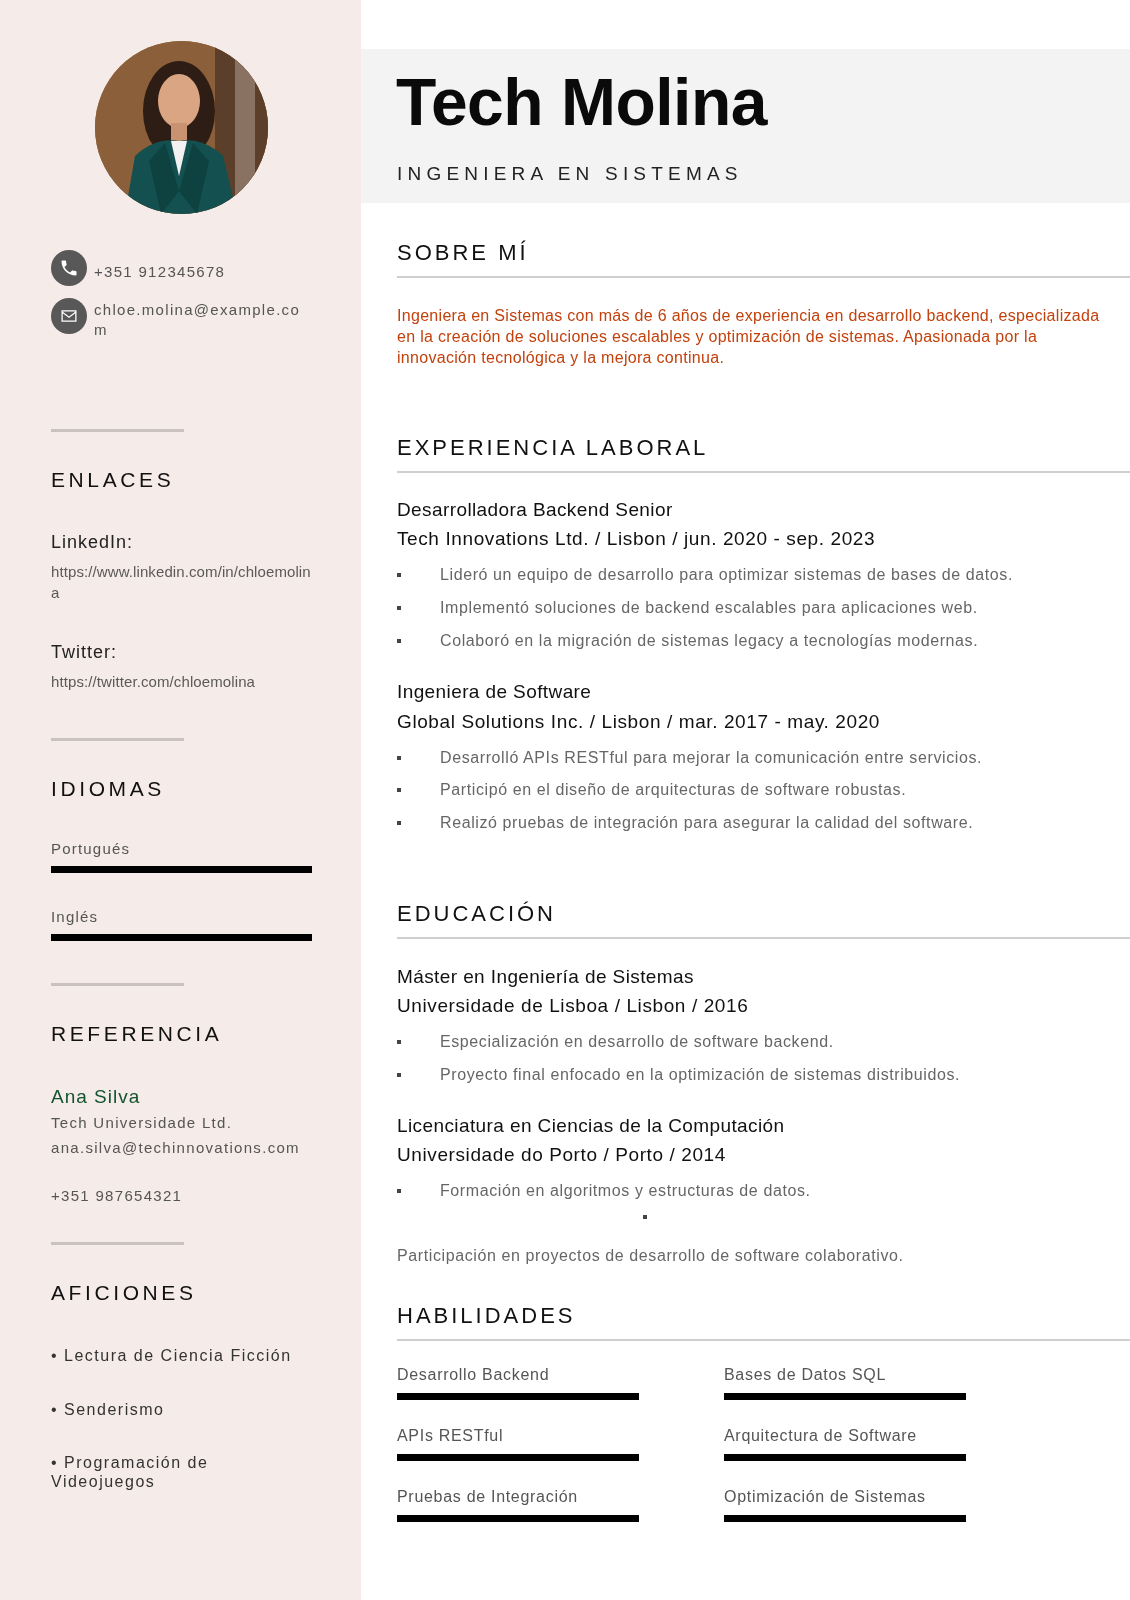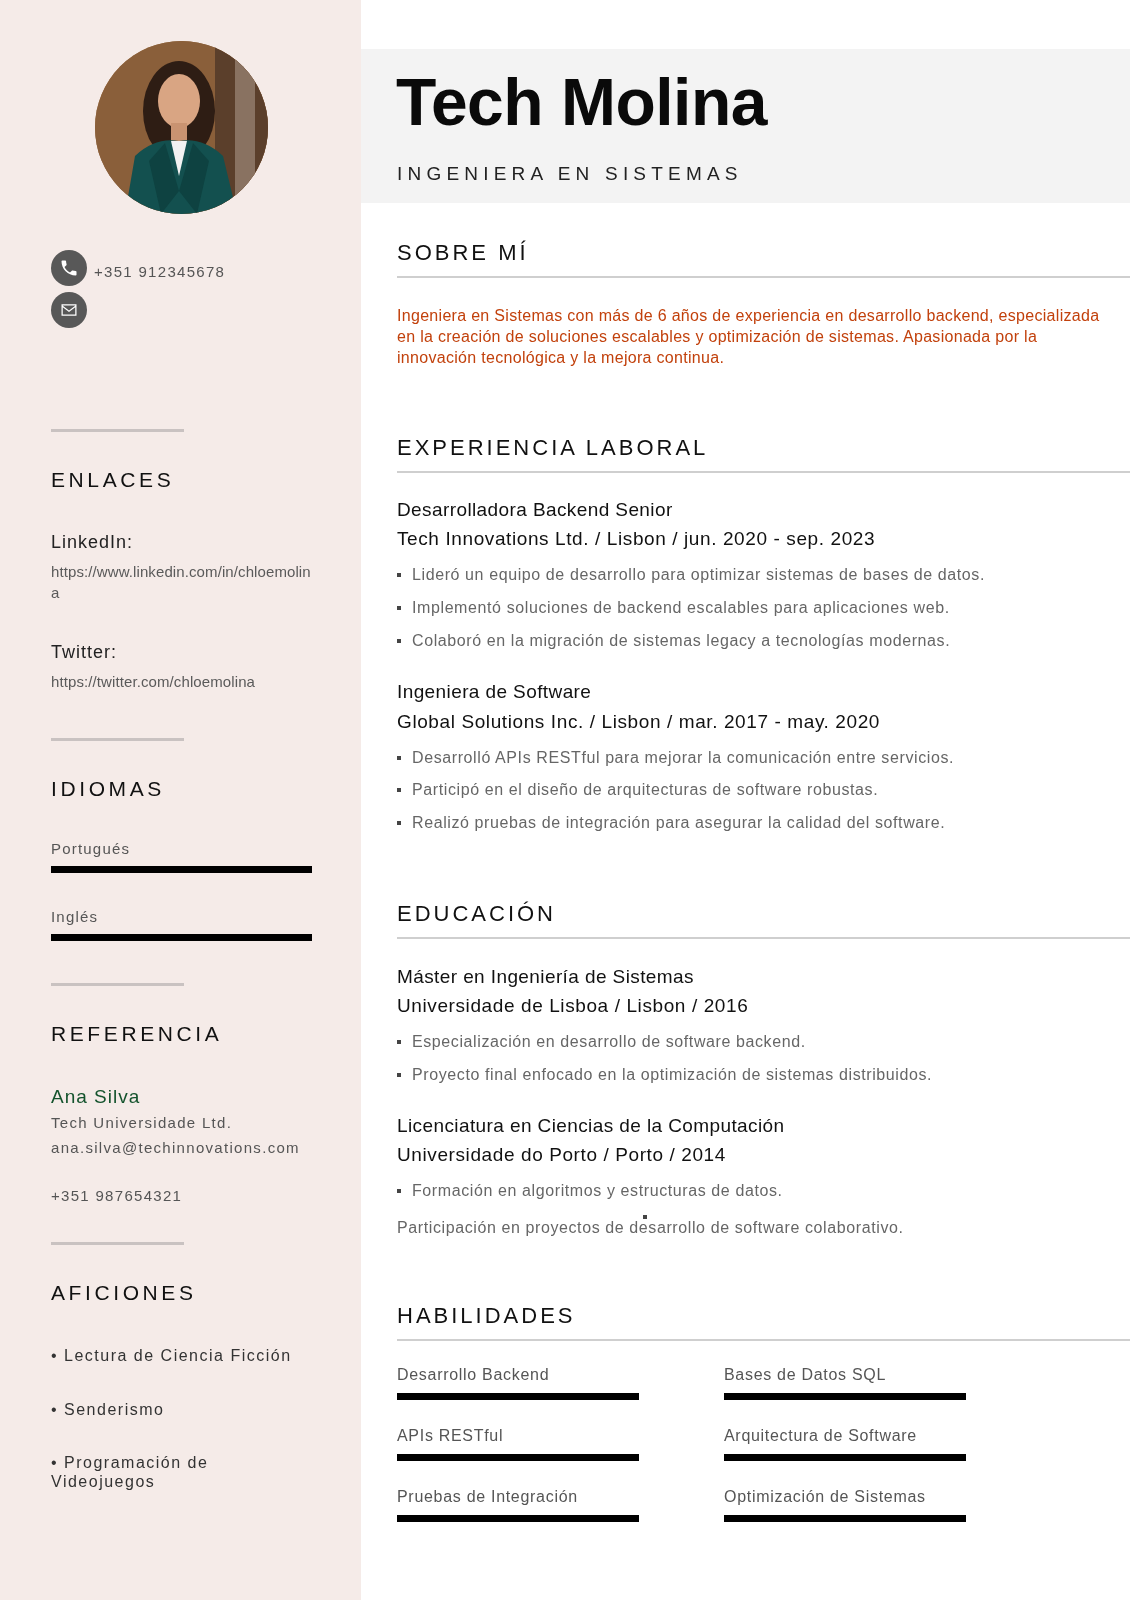--- a/index.html
+++ b/index.html
@@ -70,21 +70,21 @@
   .sec-rule { position: absolute; left: 397px; width: 733px; height: 2px; background: #cfcfcf; }
 
   .para {
     position: absolute; left: 397px; width: 720px; font-size: 16px; line-height: 21px; color: #c2410c;
     letter-spacing: 0.3px; font-weight: 300;
   }
   .job-title { position: absolute; left: 397px; font-size: 19px; color: #111; letter-spacing: 0.4px; }
   .job-sub { position: absolute; left: 397px; font-size: 19px; color: #111; letter-spacing: 0.6px; }
   .bullet {
     position: absolute; left: 397px; font-size: 16px; color: #666; letter-spacing: 0.6px;
-    display: flex; align-items: center;
+    display: flex; align-items: center; gap: 28px;
   }
   .bullet .sq { width: 4px; height: 4px; background: #444; margin-right: 11px; flex: 0 0 4px; }
 
   .skill-label { position: absolute; font-size: 16px; color: #555; letter-spacing: 0.7px; }
   .skill-bar { position: absolute; width: 242px; height: 7px; background: #000; }
 </style>
 </head>
 <body>
 
 <aside class="sidebar">
@@ -116,20 +116,21 @@
     </span>
     <span class="txt">+351 912345678</span>
   </div>
 
   <div class="contact" style="top:300px;">
     <span class="ico">
       <svg viewBox="0 0 24 24">
           <path d="M3 5h18v14H3V5zm1.5 1.5v.3L12 12.5l7.5-5.7v-.3h-15zm0 2.1v8.9h15V8.6L12 14.3 4.5 8.6z"></path>
         </svg>
     </span>
+    <span class="txt">chloe.molina@example.com</span>
   </div>
 
 
   <div class="side-rule" style="top:429px;"></div>
   <div class="side-h" style="top:468px;">ENLACES</div>
   <div class="link-label" style="top:532px;">LinkedIn:</div>
   <div class="link-url" style="top:561px;">https://www.linkedin.com/in/chloemolina</div>
   <div class="link-label" style="top:642px;">Twitter:</div>
   <div class="link-url" style="top:671px;">https://twitter.com/chloemolina</div>
 

